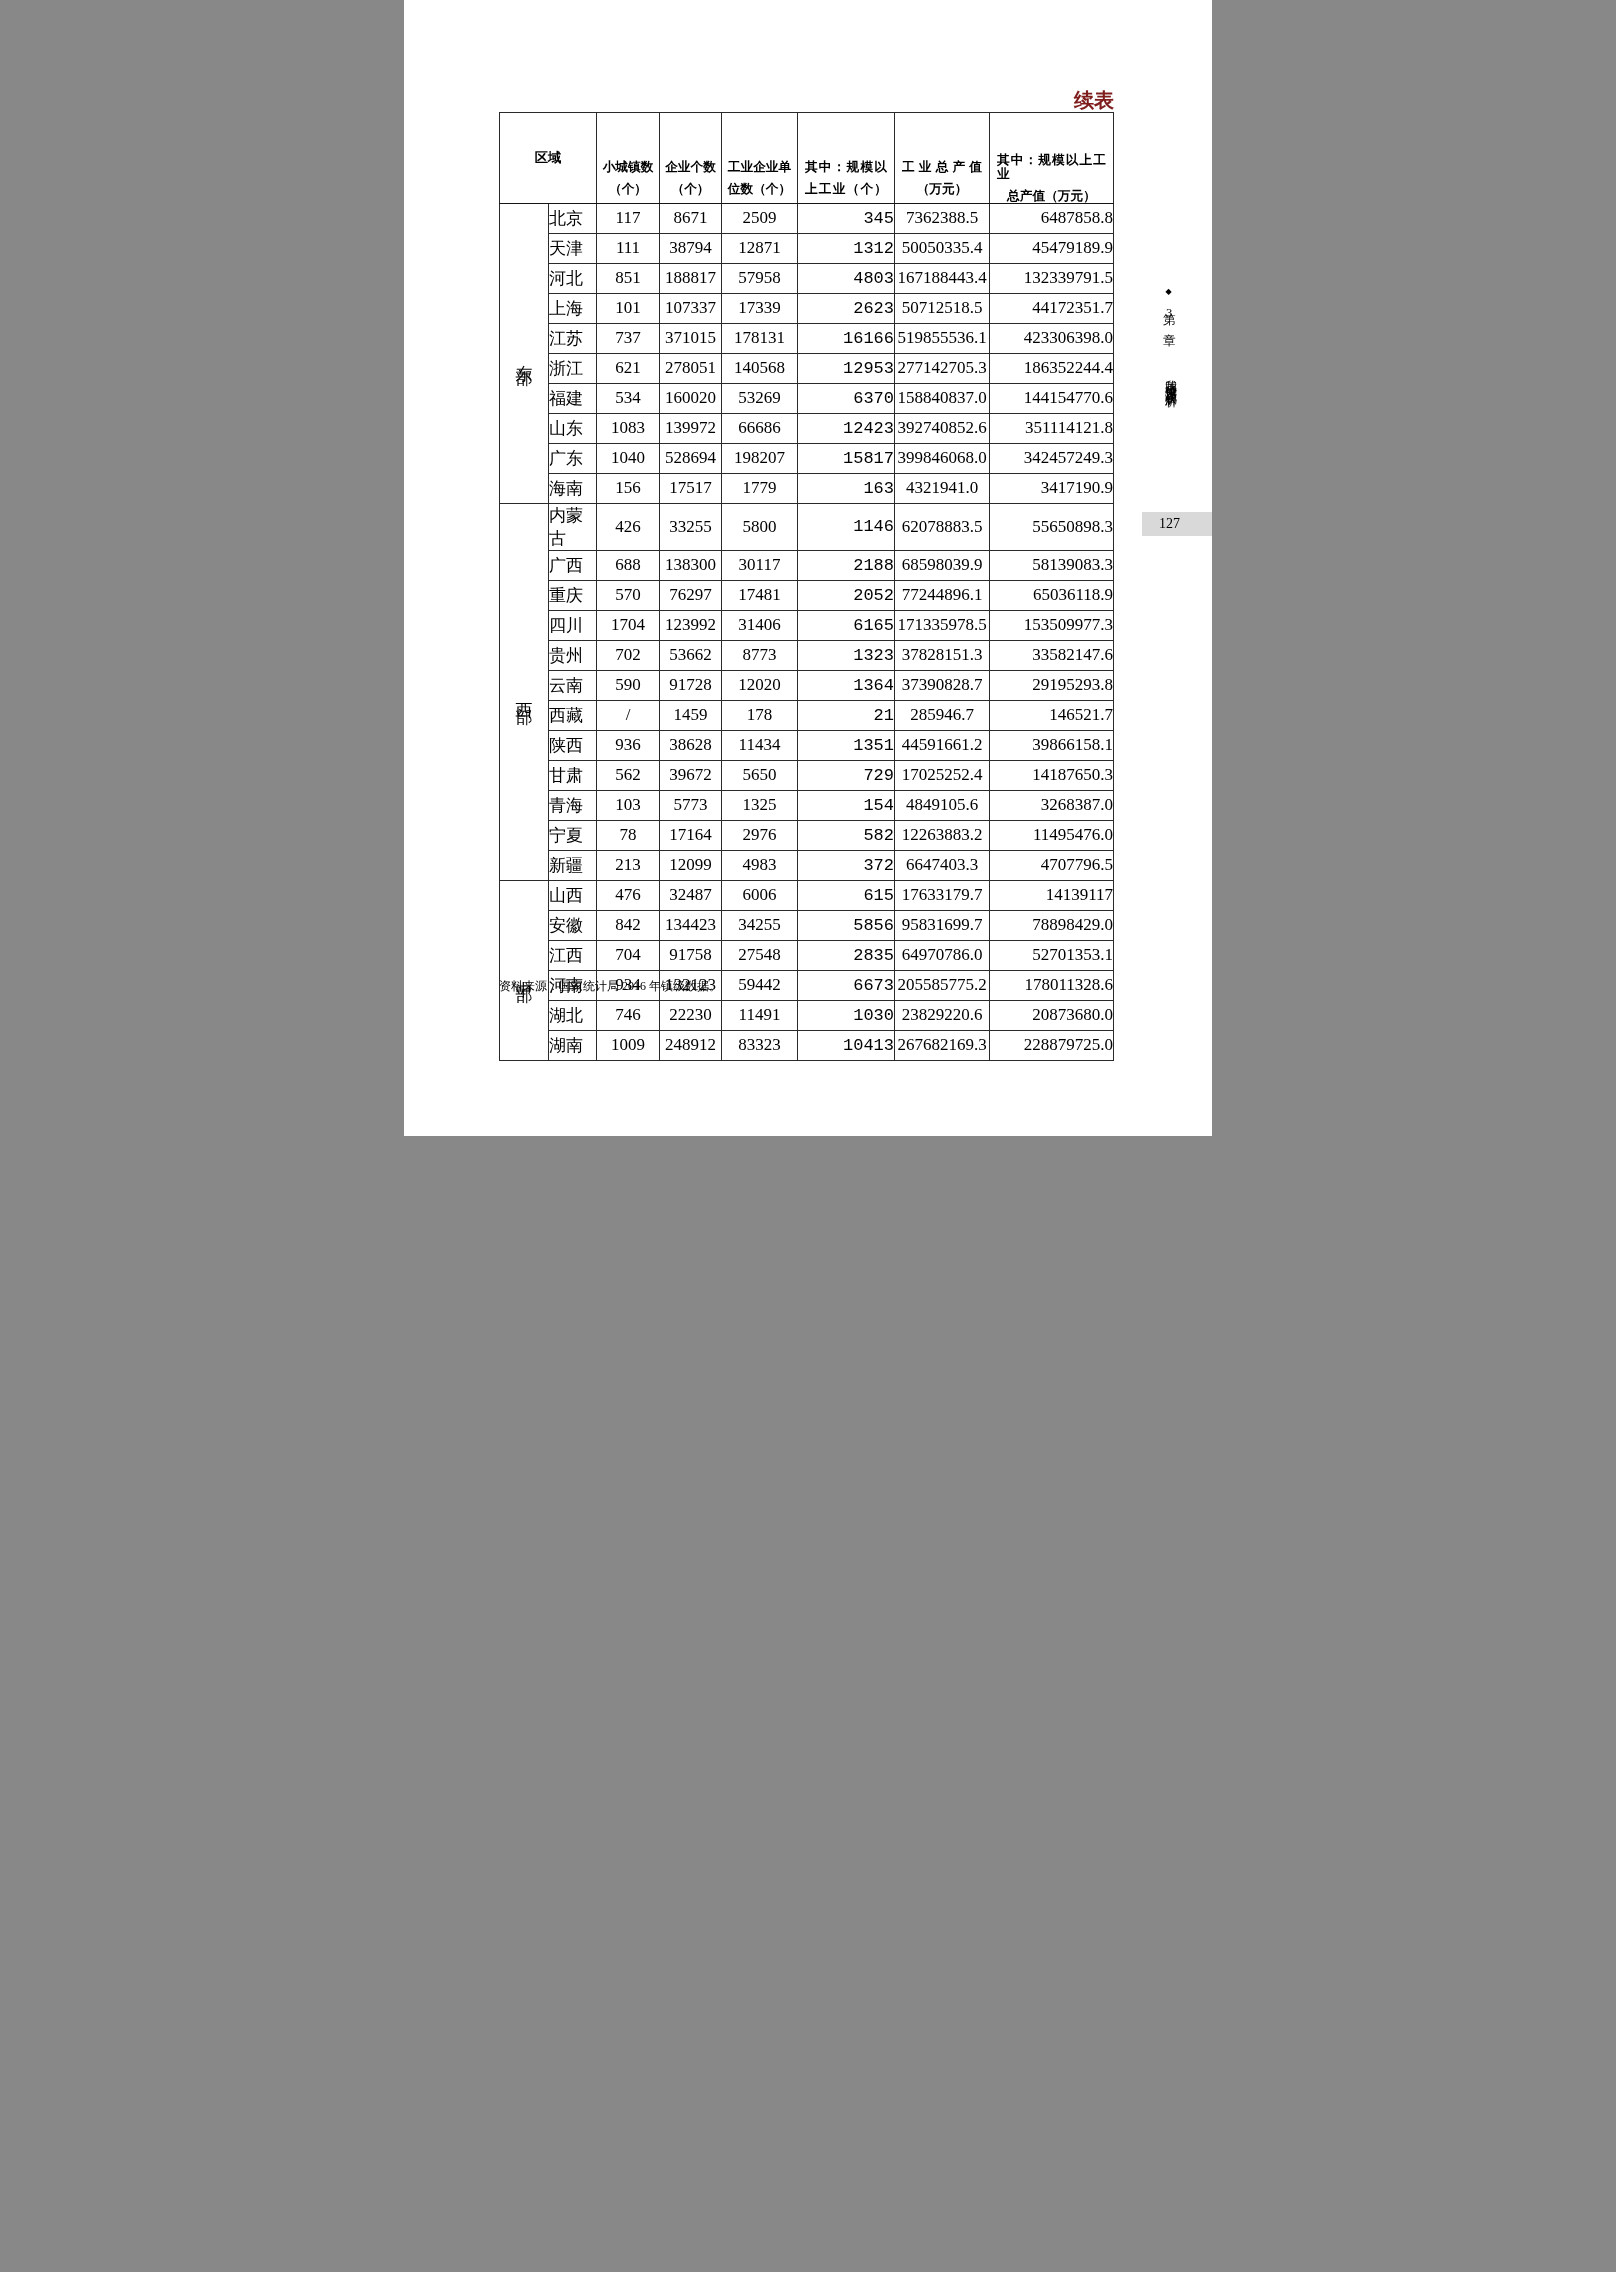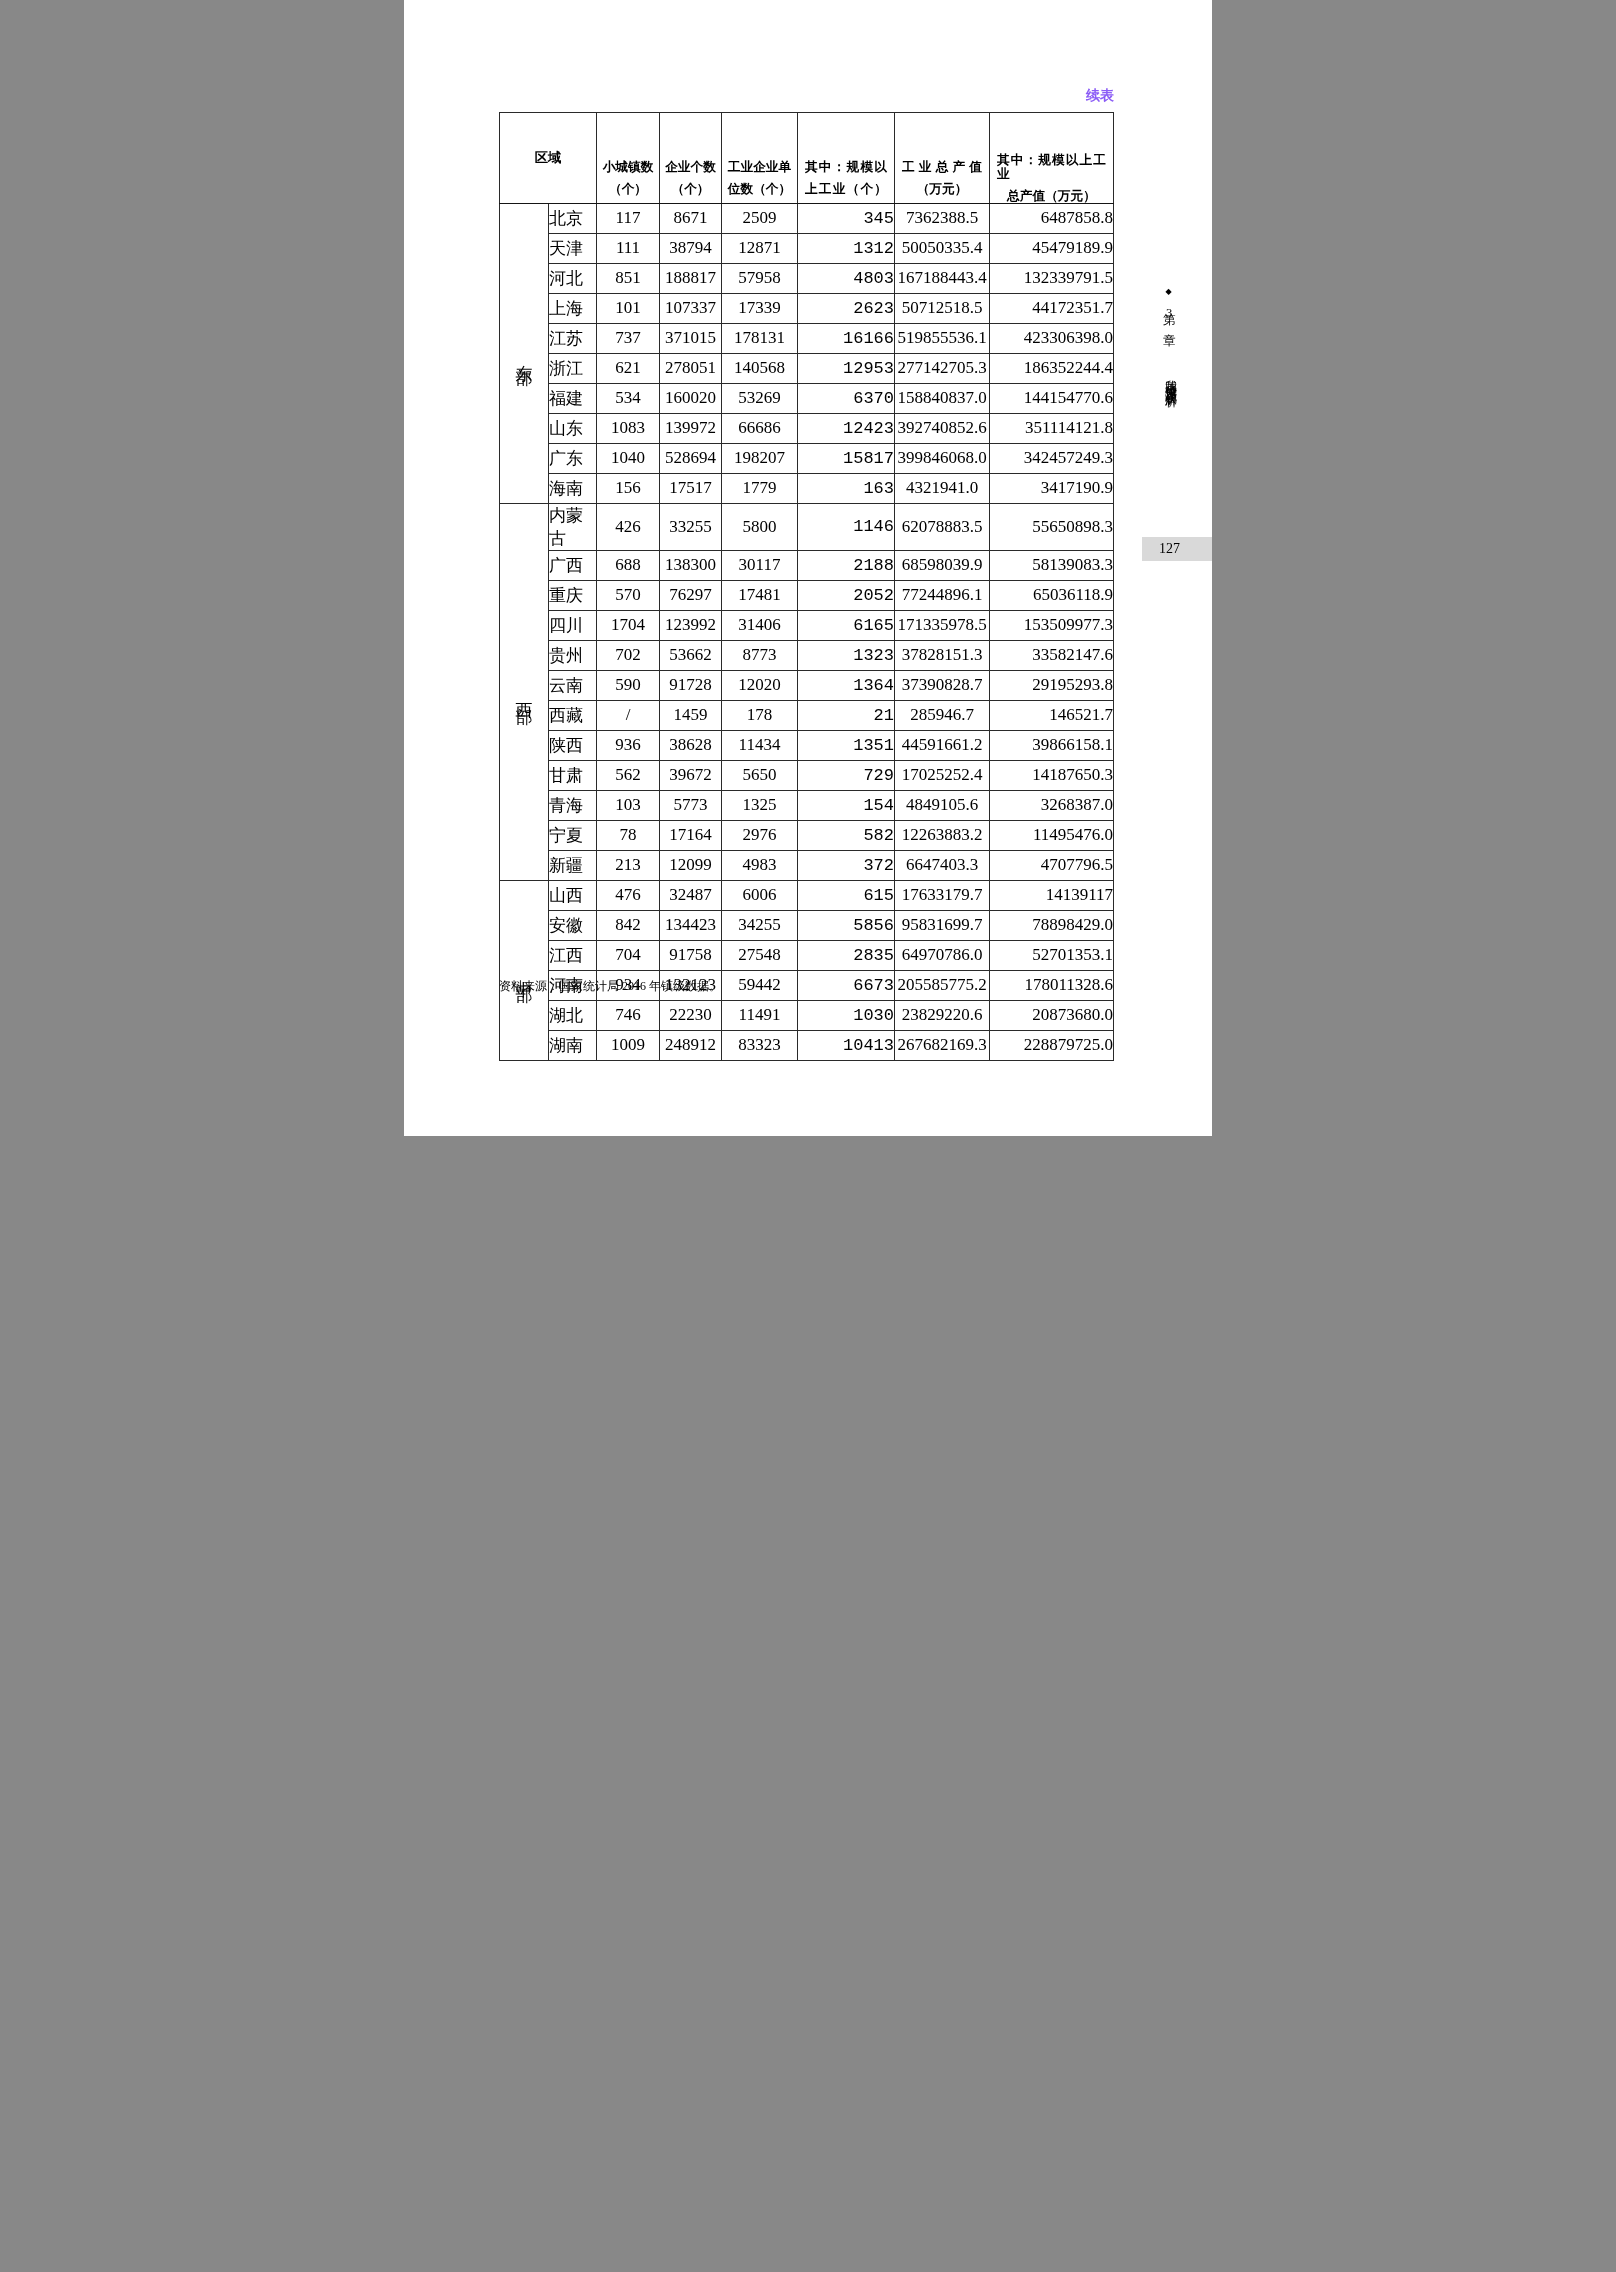--- a/index.html
+++ b/index.html
@@ -9,21 +9,21 @@
     background:#ffffff;
     margin:0 auto;
     overflow:hidden;
     font-family:"Liberation Serif","DejaVu Serif",serif;
     color:#000;
   }
   
   #continued{
     position:absolute; top:87px; right:98px;
     font-family:"Liberation Sans","DejaVu Sans",sans-serif;
-    font-weight:bold; font-size:14px; color:#8b5cf6;
+    font-weight:bold; font-size:20px; color:#7f1d1d;
   }
   
   #table-wrap{ position:absolute; left:95px; top:112px; }
   table.stat{
     border-collapse:collapse;
     table-layout:fixed;
     width:615px;
     border:1.2px solid #1b1b1b;
   }
   table.stat td{
@@ -73,21 +73,21 @@
     position:absolute; left:756px; top:303px; width:17.3px;
     writing-mode:vertical-rl; text-orientation:upright;
     font-size:12.7px; letter-spacing:2.9px; text-align:start;
   }
   #chapter-title{
     position:absolute; left:757px; top:370px; width:16px;
     writing-mode:vertical-rl; text-orientation:upright;
     font-size:11.6px; letter-spacing:1.7px;
   }
   #page-number-box{
-    position:absolute; left:738px; top:537px; width:70px; height:24px;
+    position:absolute; left:738px; top:512px; width:70px; height:24px;
     background:#d9d9d9;
     box-sizing:border-box;
     text-align:center; padding-right:15px;
     font-size:14px; line-height:24px;
   }
 </style>
 </head>
 <body>
 
 <div id="page">

